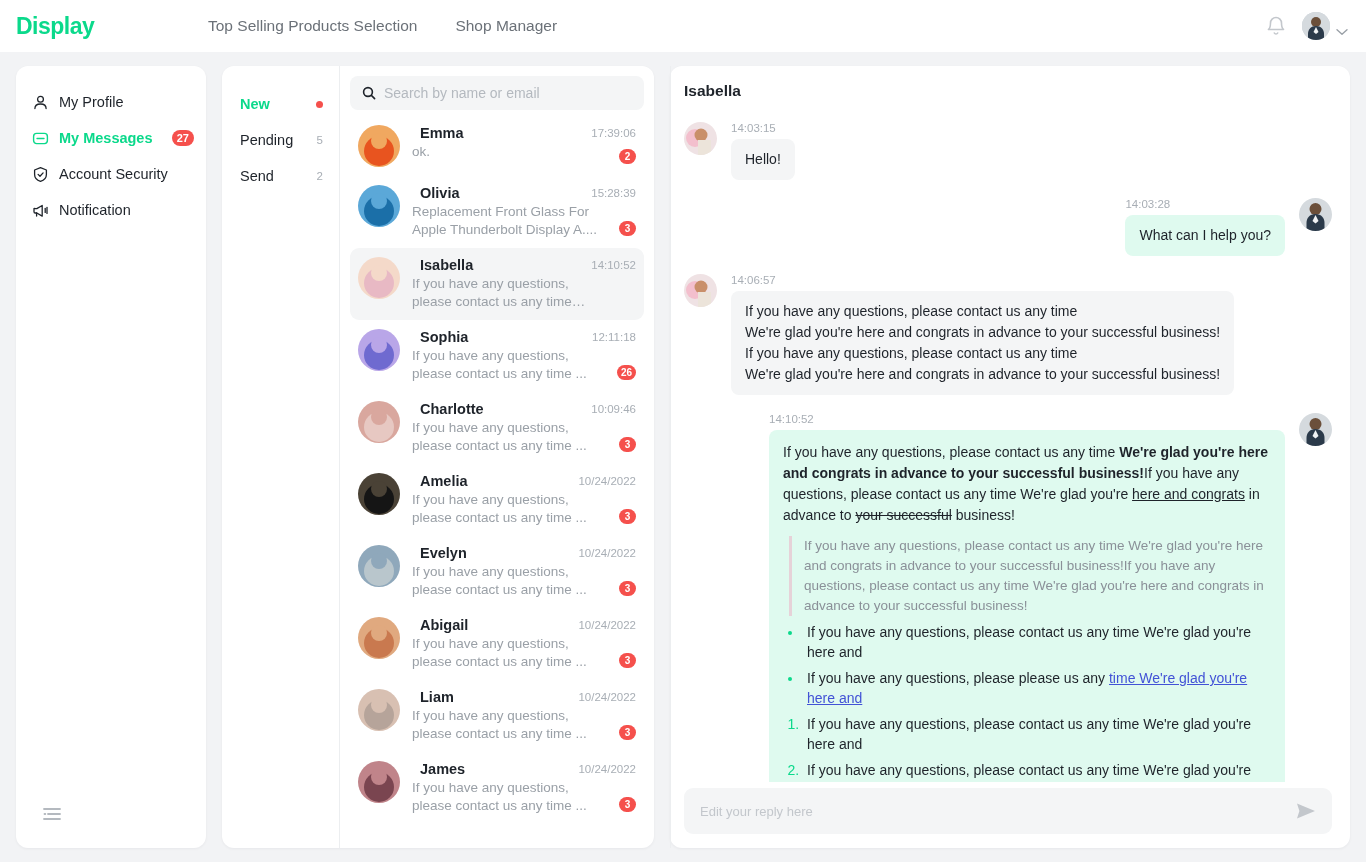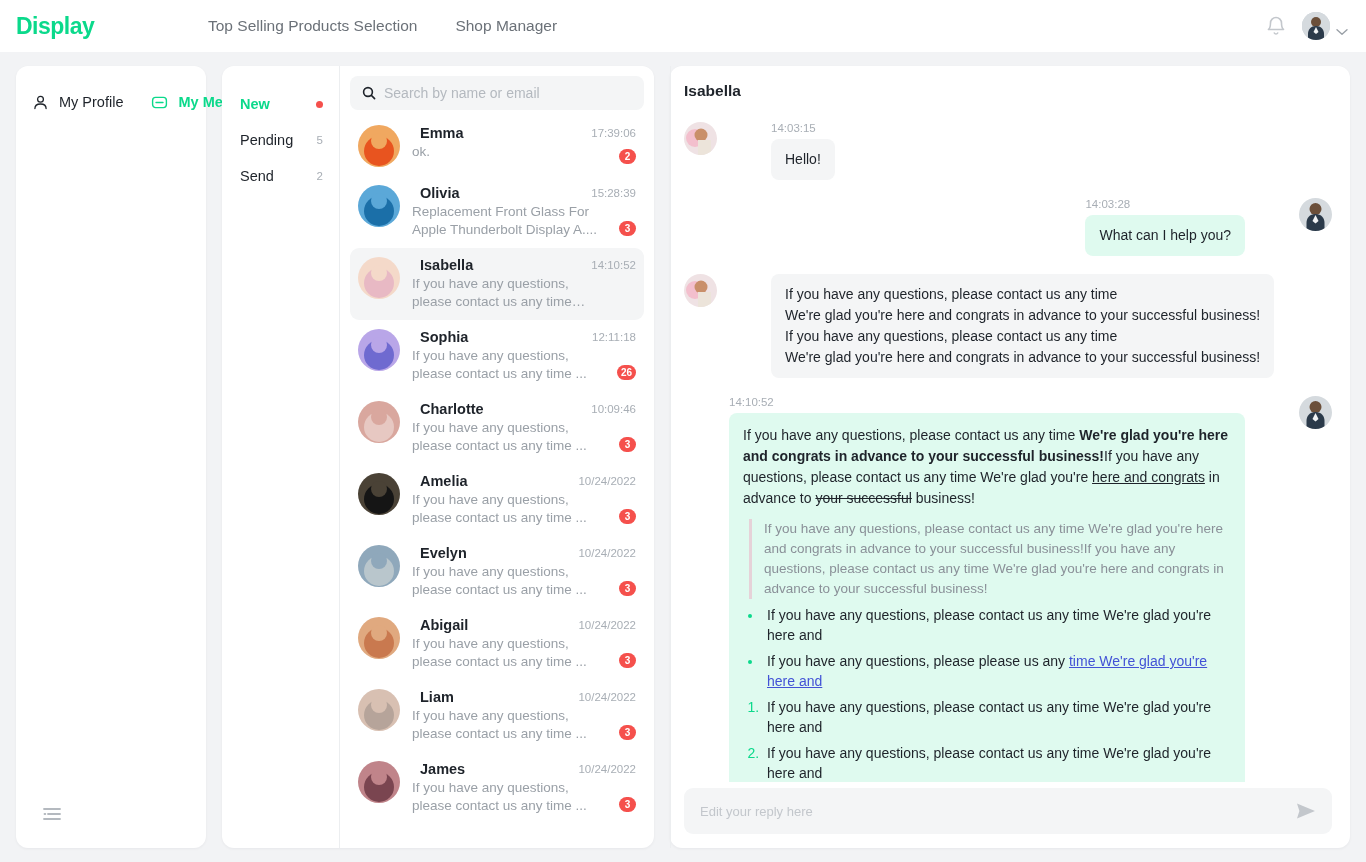--- a/index.html
+++ b/index.html
@@ -77,21 +77,21 @@
     box-shadow: 0 1px 3px rgba(16,24,40,0.05);
   }
 
   
   .sidebar {
     width: 190px;
     flex: 0 0 190px;
     padding: 18px 0 0 0;
     position: relative;
     display: flex;
-    flex-direction: row;
+    flex-direction: column;
   }
   .side-item {
     height: 36px;
     display: flex;
     align-items: center;
     padding: 0 12px 0 16px;
     gap: 10px;
     cursor: pointer;
     position: relative;
   }
@@ -239,21 +239,21 @@
     font-weight: 700;
     color: #1e232a;
     padding: 0 0 10px 0;
   }
   .chat-scroll {
     flex: 1 1 auto;
     overflow: hidden;
     padding-top: 12px;
   }
 
-  .row { display: flex; margin-bottom: 18px; gap: 40px; }
+  .row { display: flex; margin-bottom: 18px; }
   .row.in { justify-content: flex-start; }
   .row.out { justify-content: flex-end; }
   .ava {
     width: 33px; height: 33px; flex: 0 0 33px;
     border-radius: 50%;
     overflow: hidden;
     display: block;
   }
   .bubble-wrap { max-width: 560px; }
   .row.in .bubble-wrap { margin-left: 14px; }
@@ -628,20 +628,21 @@
       <div class="row in">
         <span class="ava">
           <svg viewBox="0 0 33 33">
               <rect width="33" height="33" fill="#efe2e4"></rect>
               <circle cx="11" cy="16" r="9" fill="#f3bfcd"></circle>
               <circle cx="17" cy="13" r="6.5" fill="#c98f6a"></circle>
               <rect x="14" y="18" width="13" height="15" fill="#ece4da"></rect>
             </svg>
         </span>
         <div class="bubble-wrap">
+          <div class="ts">14:06:57</div>
           <div class="bubble in" style="white-space:pre-line">If you have any questions, please contact us any time
 We're glad you're here and congrats in advance to your successful business!
 If you have any questions, please contact us any time
 We're glad you're here and congrats in advance to your successful business!</div>
         </div>
       </div>
 
       <div class="row out">
         <div class="bubble-wrap">
           <div class="ts">14:10:52</div>

